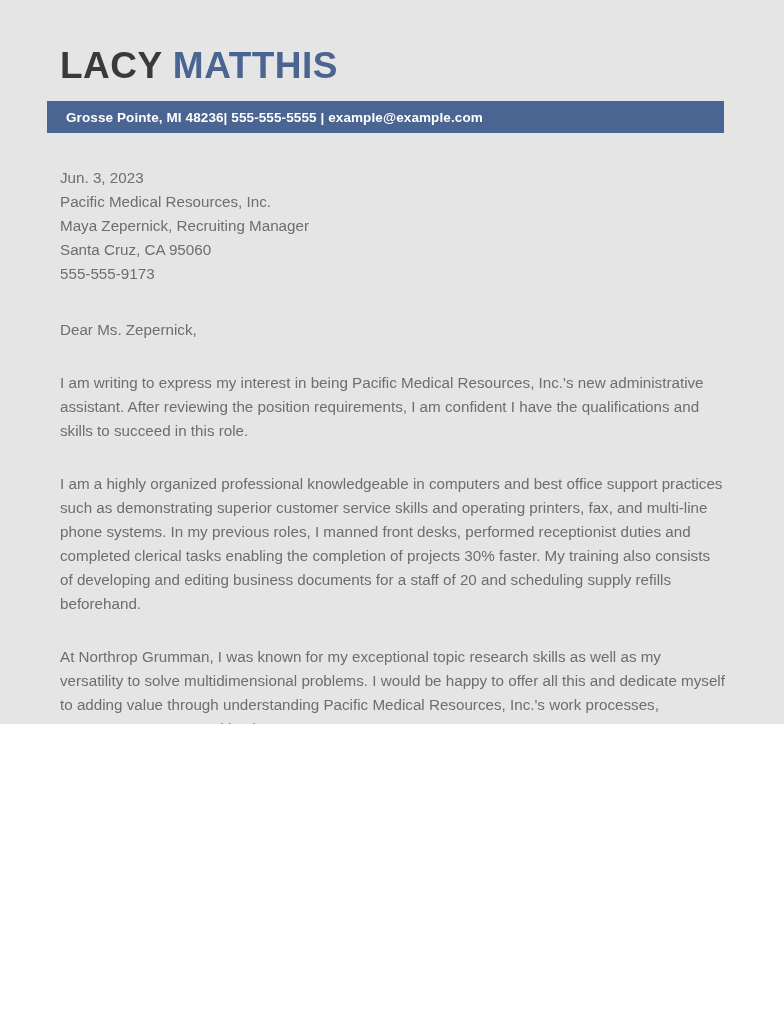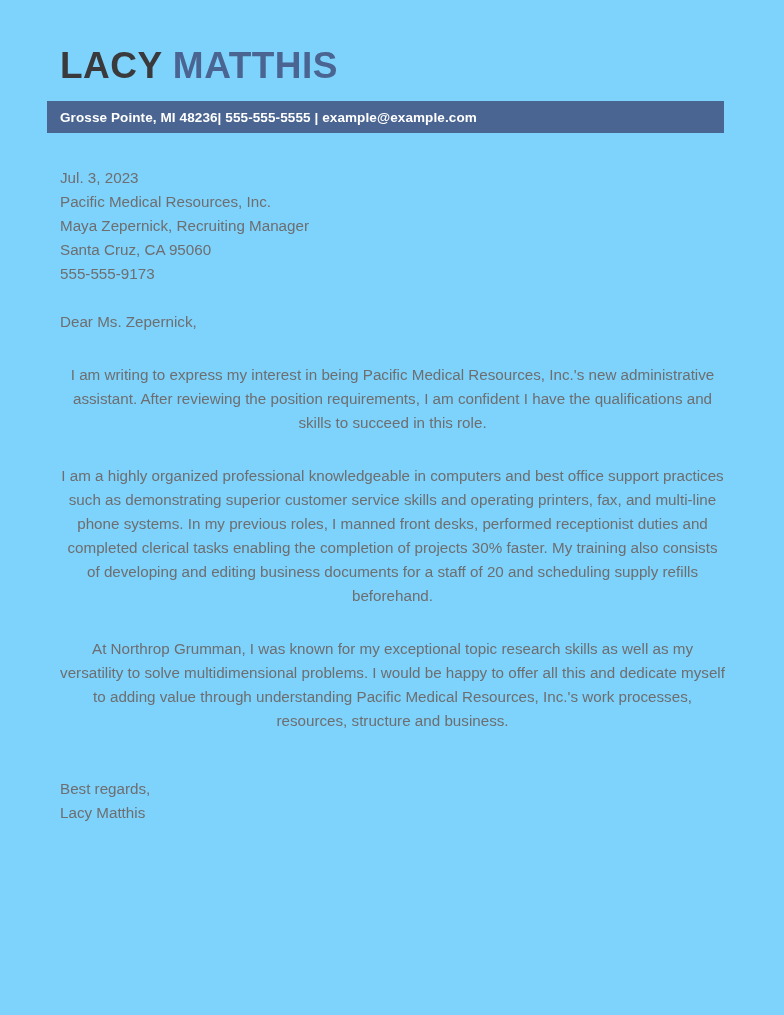--- a/index.html
+++ b/index.html
@@ -10,22 +10,22 @@
   body {
     width: 784px;
     height: 1015px;
     font-family: "Liberation Sans", sans-serif;
     -webkit-font-smoothing: antialiased;
   }
 
   .page {
     position: relative;
     width: 784px;
-    height: 1015px;
-    background: #7dd3fc;
+    height: 724px;
+    background: #e5e5e5;
     box-sizing: border-box;
     overflow: hidden;
   }
 
   
   .header-name {
     position: absolute;
     left: 60px;
     top: 44px;
     font-size: 37px;
@@ -51,21 +51,21 @@
     background: #4a6591;
     box-sizing: border-box;
     display: flex;
     align-items: center;
   }
   .contact-text {
     color: #ffffff;
     font-size: 13.5px;
     font-weight: bold;
     letter-spacing: 0.1px;
-    padding-left: 13px;
+    padding-left: 19px;
     white-space: nowrap;
   }
 
   
   .letter {
     position: absolute;
     left: 60px;
     top: 166px;
     width: 665px;
     color: #6e6e70;
@@ -75,26 +75,26 @@
 
   .address-block {
     margin: 0;
   }
   .address-line {
     display: block;
     white-space: nowrap;
   }
 
   .salutation {
-    margin-top: 24px;
+    margin-top: 32px;
   }
 
   .paragraph {
     margin-top: 29px;
-    text-align: center;
+    text-align: left;
   }
 
   .signoff {
     margin-top: 44px;
   }
   .signoff-line {
     display: block;
   }
 </style>
 </head>
@@ -106,21 +106,21 @@
     <span class="name-first">LACY</span><span> </span><span class="name-last">MATTHIS</span>
   </div>
 
   <div class="contact-bar">
     <span class="contact-text">Grosse Pointe, MI 48236| 555-555-5555 | example@example.com</span>
   </div>
 
   <div class="letter">
 
     <div class="address-block">
-      <span class="address-line">Jul. 3, 2023</span>
+      <span class="address-line">Jun. 3, 2023</span>
       <span class="address-line">Pacific Medical Resources, Inc.</span>
       <span class="address-line">Maya Zepernick, Recruiting Manager</span>
       <span class="address-line">Santa Cruz, CA 95060</span>
       <span class="address-line">555-555-9173</span>
     </div>
 
     <div class="salutation">Dear Ms. Zepernick,</div>
 
     <div class="paragraph">I am writing to express my interest in being Pacific Medical Resources, Inc.'s new administrative assistant. After reviewing the position requirements, I am confident I have the qualifications and skills to succeed in this role.</div>
     <div class="paragraph">I am a highly organized professional knowledgeable in computers and best office support practices such as demonstrating superior customer service skills and operating printers, fax, and multi-line phone systems. In my previous roles, I manned front desks, performed receptionist duties and completed clerical tasks enabling the completion of projects 30% faster. My training also consists of developing and editing business documents for a staff of 20 and scheduling supply refills beforehand.</div>

